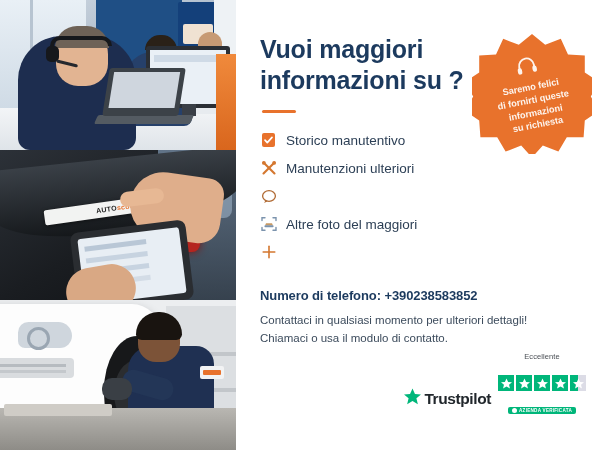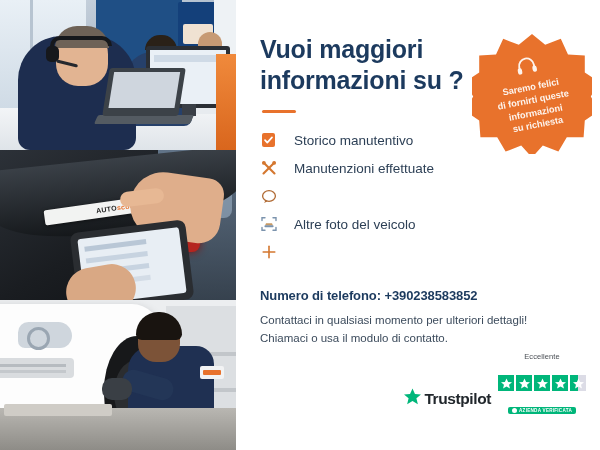--- a/index.html
+++ b/index.html
@@ -88,21 +88,21 @@
   .ph3 .glove{position:absolute;right:104px;top:78px;width:30px;height:22px;background:#3a3f45;border-radius:10px;}
   .ph3 .badge{position:absolute;right:12px;top:66px;width:24px;height:13px;background:#f2f3f4;border-radius:2px;}
   .ph3 .badge:after{content:"";position:absolute;left:3px;top:4px;width:18px;height:5px;background:#e8722c;border-radius:1px;}
 
   
   .content { flex:1; position:relative; padding:34px 29px 0 24px; background:#ffffff; }
   .heading { font-size:25px; line-height:31px; font-weight:700; color:#1c3a5e; letter-spacing:-.2px; max-width:230px; }
   .rule { width:34px; height:3px; background:#e8722c; margin:14px 0 0 2px; border-radius:2px; }
 
   .list { margin-top:13px; list-style:none; }
-  .list li { display:flex; align-items:center; gap:17px; height:28px; }
+  .list li { display:flex; align-items:center; gap:9px; height:28px; }
   .li-icon { width:17px; height:17px; flex:0 0 17px; display:flex; align-items:center; justify-content:center; }
   .li-label { font-size:13.5px; color:#2c3f55; }
 
   .phone { margin-top:22px; font-size:13px; font-weight:700; color:#1c3a5e; letter-spacing:-.1px; }
   .sub { margin-top:8px; font-size:11.5px; line-height:18px; color:#3c4b5c; }
 
   
   .badge-wrap { position:absolute; right:8px; top:34px; width:120px; height:120px; }
   .burst { position:absolute; inset:0; background:#e8722c; }
   .burst.b1 { clip-path: polygon(50% 0%,61% 9%,74% 4%,80% 17%,94% 18%,94% 32%,106% 40%,99% 52%,106% 64%,94% 72%,93% 86%,79% 86%,72% 98%,59% 93%,50% 103%,41% 93%,28% 98%,21% 86%,7% 86%,6% 72%,-6% 64%,1% 52%,-6% 40%,6% 32%,6% 18%,20% 17%,26% 4%,39% 9%); }
@@ -222,21 +222,21 @@
         <span class="li-icon">
           <svg width="16" height="16" viewBox="0 0 16 16">
             <g stroke="#d4772f" stroke-width="2.1" stroke-linecap="round">
               <line x1="2.5" y1="2.5" x2="13.5" y2="13.5"></line>
               <line x1="13.5" y1="2.5" x2="2.5" y2="13.5"></line>
             </g>
             <circle cx="13.1" cy="2.9" r="1.9" fill="#d4772f"></circle>
             <circle cx="2.9" cy="2.9" r="1.9" fill="#d4772f"></circle>
           </svg>
         </span>
-        <span class="li-label">Manutenzioni effettuate</span>
+        <span class="li-label">Manutenzioni ulteriori</span>
       </li>
 
       <li>
         <span class="li-icon">
           <svg width="16" height="15" viewBox="0 0 16 15">
             <ellipse cx="8" cy="7" rx="6.4" ry="5.4" fill="none" stroke="#b06a33" stroke-width="1.3"></ellipse>
             <path d="M4.6 11.2 L3.1 14 L6.6 12.3 Z" fill="#b06a33"></path>
           </svg>
         </span>
       </li>
@@ -247,21 +247,21 @@
             <g stroke="#7b93ad" stroke-width="1.4" fill="none" stroke-linecap="round">
               <path d="M1 4.6V1.7h3"></path>
                 <path d="M12 1.7h3v2.9"></path>
               <path d="M15 11.4v2.9h-3"></path>
                 <path d="M4 14.3H1v-2.9"></path>
             </g>
             <path d="M4 9.6h8l-1-2.3H5L4 9.6z" fill="#c89a64"></path>
             <rect x="3.4" y="9.2" width="9.2" height="2.1" rx="1" fill="#7b93ad"></rect>
           </svg>
         </span>
-        <span class="li-label">Altre foto del veicolo</span>
+        <span class="li-label">Altre foto del maggiori</span>
       </li>
 
       <li>
         <span class="li-icon">
           <svg width="16" height="16" viewBox="0 0 16 16">
             <g stroke="#d4772f" stroke-width="1.6" stroke-linecap="round">
               <line x1="8" y1="2.2" x2="8" y2="13.8"></line>
               <line x1="2.2" y1="8" x2="13.8" y2="8"></line>
             </g>
           </svg>

